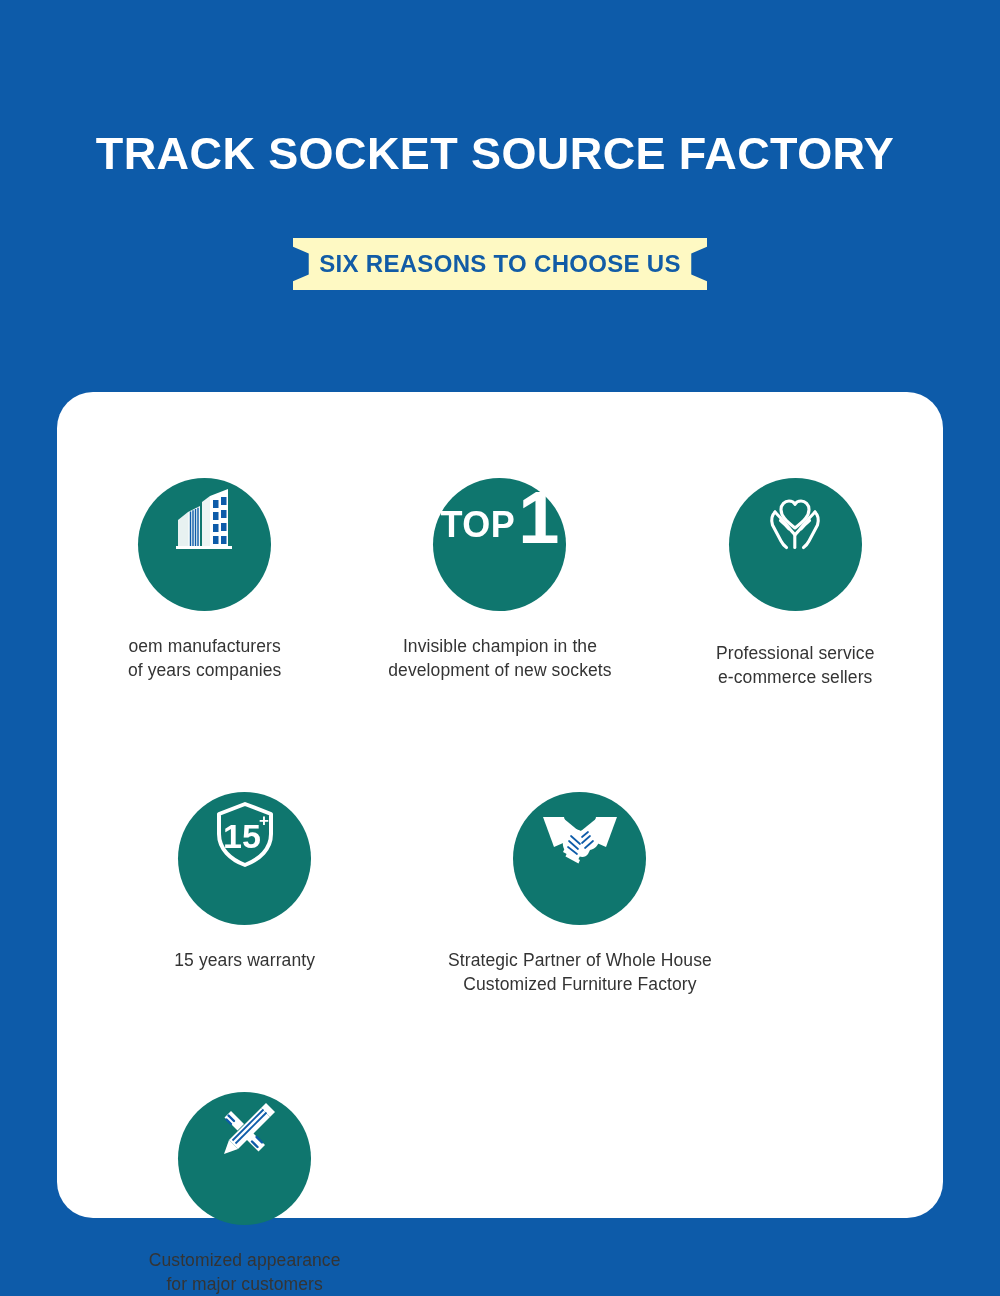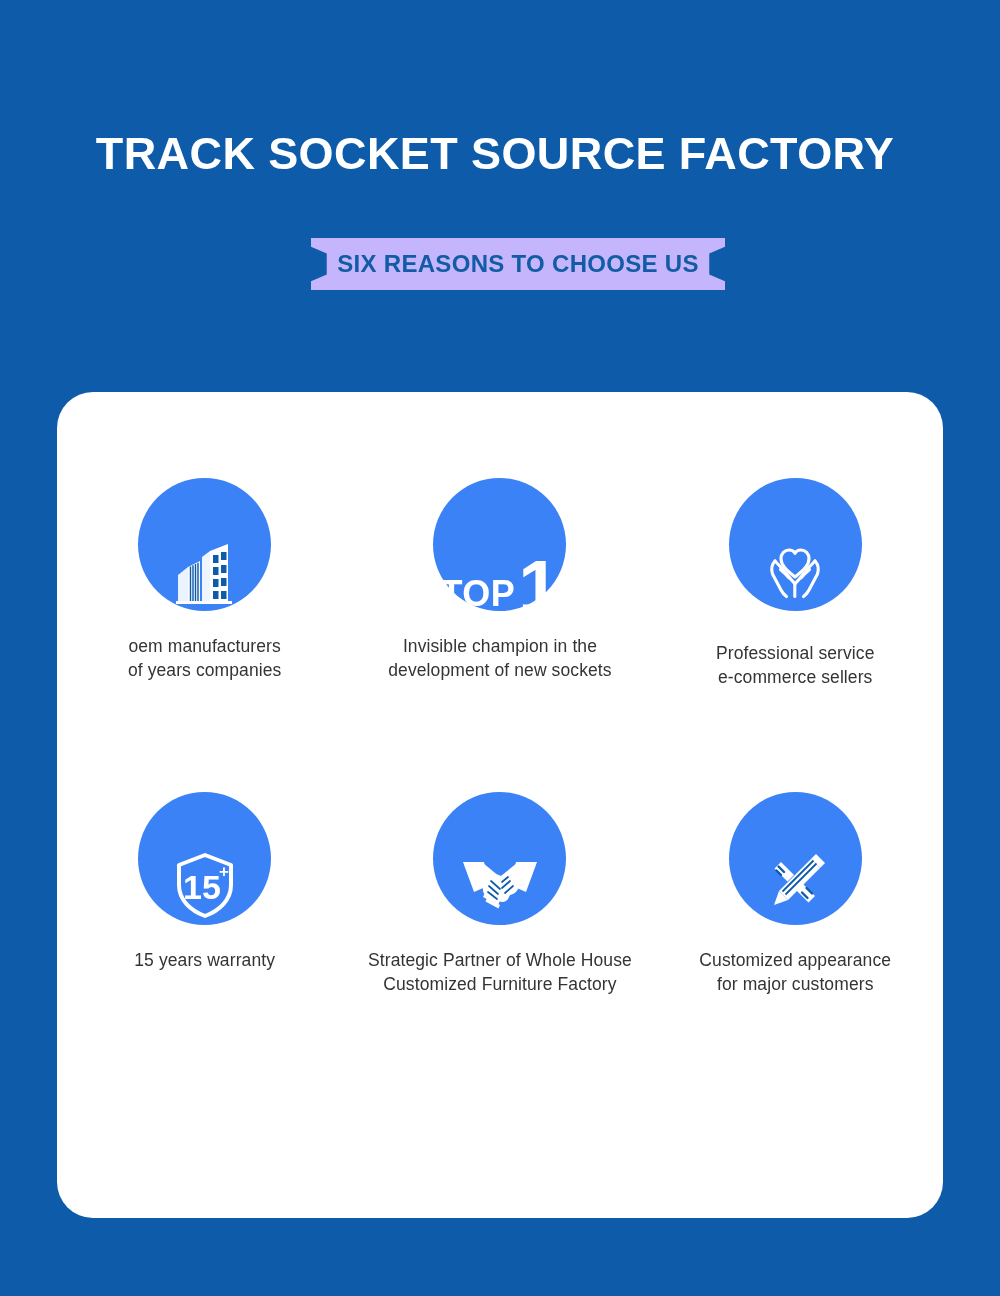--- a/index.html
+++ b/index.html
@@ -26,24 +26,24 @@
     font-size: 45px;
     font-weight: bold;
     letter-spacing: 0.4px;
     white-space: nowrap;
   }
 
   
   .ribbon {
     position: absolute;
     top: 238px;
-    left: 311px;
+    left: 293px;
     width: 414px;
     height: 52px;
-    background: #c4b5fd;
+    background: #fef9c3;
     display: flex;
     align-items: center;
     justify-content: center;
     -webkit-clip-path: polygon(
         0 0, 100% 0,
         100% 17%, 96.2% 30%, 96.2% 70%, 100% 83%,
         100% 100%, 0 100%,
         0 83%, 3.8% 70%, 3.8% 30%, 0 17%);
     clip-path: polygon(
         0 0, 100% 0,
@@ -78,29 +78,29 @@
     display: flex;
     flex-wrap: wrap;
   }
   .cell {
     width: 295.3px;
     height: 314px;
     display: flex;
     flex-direction: column;
     align-items: center;
   }
-  .cell.row2 { height: 300px; }
+  .cell.row2 { height: 300px; padding-left: 40px; }
 
   .circle {
     width: 133px;
     height: 133px;
     border-radius: 50%;
-    background: #3b82f6;
-    display: flex;
-    align-items: flex-end;
+    background: #0f766e;
+    display: flex;
+    align-items: flex-start;
     justify-content: center;
     flex: 0 0 auto;
   }
   .caption {
     margin-top: 24px;
     text-align: center;
     color: #343434;
     font-size: 17.5px;
     line-height: 1.35;
     letter-spacing: 0.1px;

